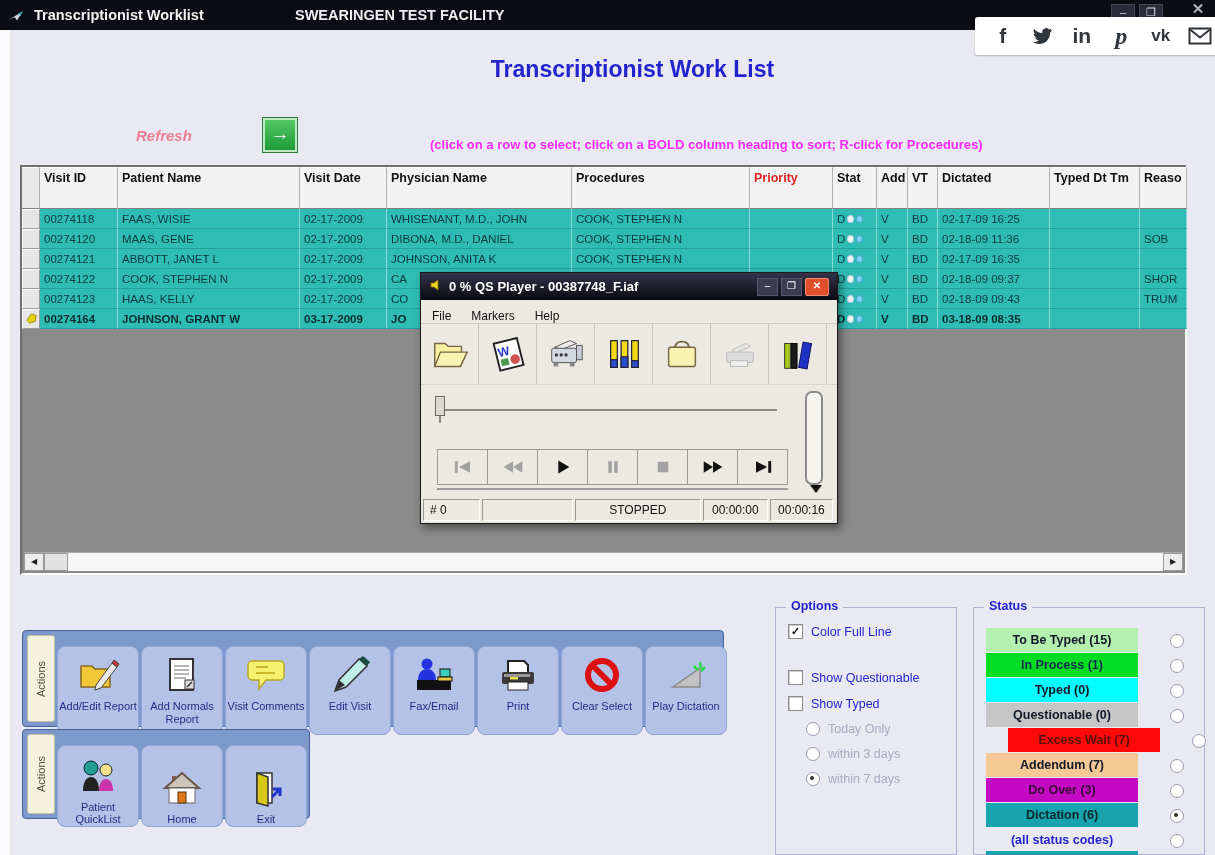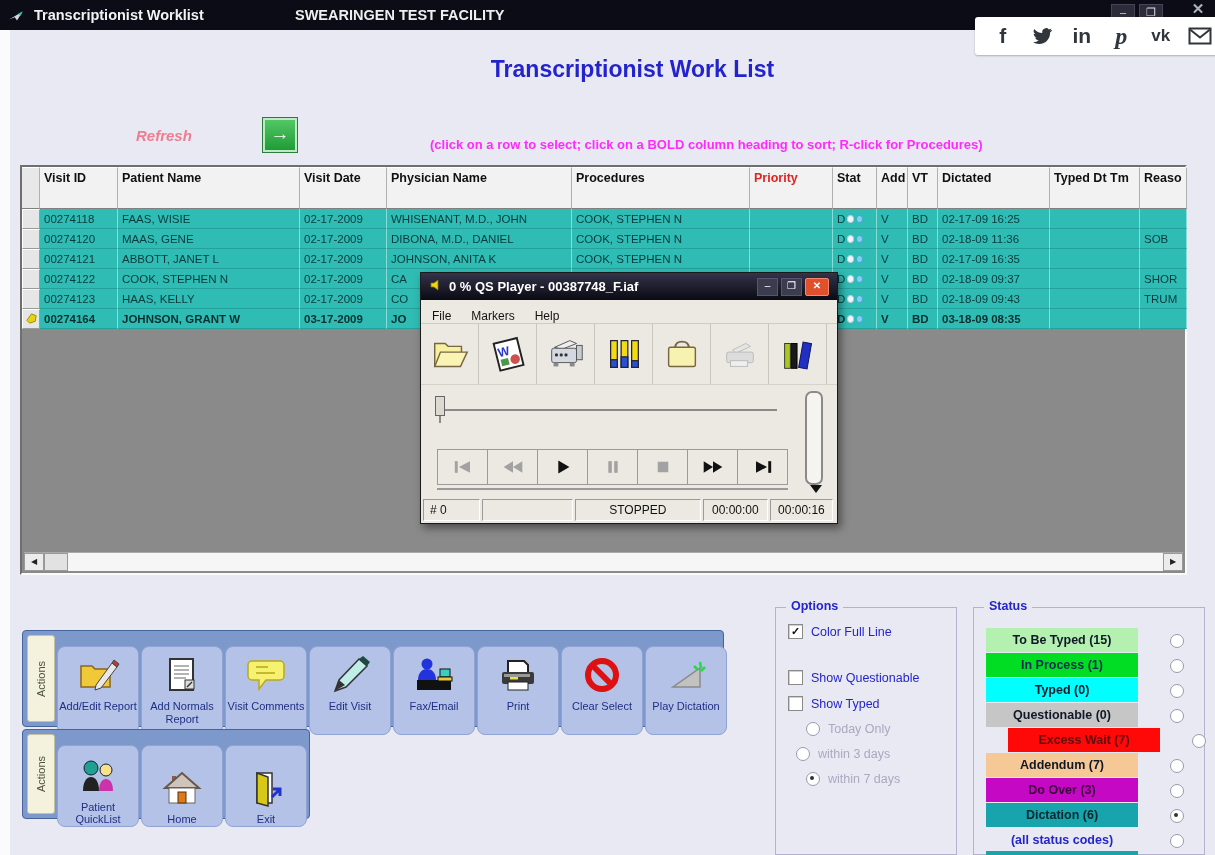--- a/index.html
+++ b/index.html
@@ -584,21 +584,21 @@
           <span>Show Questionable</span>
         </div>
         <div class="opt-item" style="top: 88px; left: 12px;">
           <span class="cbx"></span>
           <span>Show Typed</span>
         </div>
         <div class="opt-item dis" style="top: 114px; left: 30px;">
           <span class="rad"></span>
           <span>Today Only</span>
         </div>
-        <div class="opt-item dis" style="top: 139px; left: 20px;">
+        <div class="opt-item dis" style="top: 139px; left: 30px;">
           <span class="rad"></span>
           <span>within 3 days</span>
         </div>
         <div class="opt-item dis" style="top: 164px; left: 30px;">
           <span class="rad sel"></span>
           <span>within 7 days</span>
         </div>
       </div>
   </div>
 

